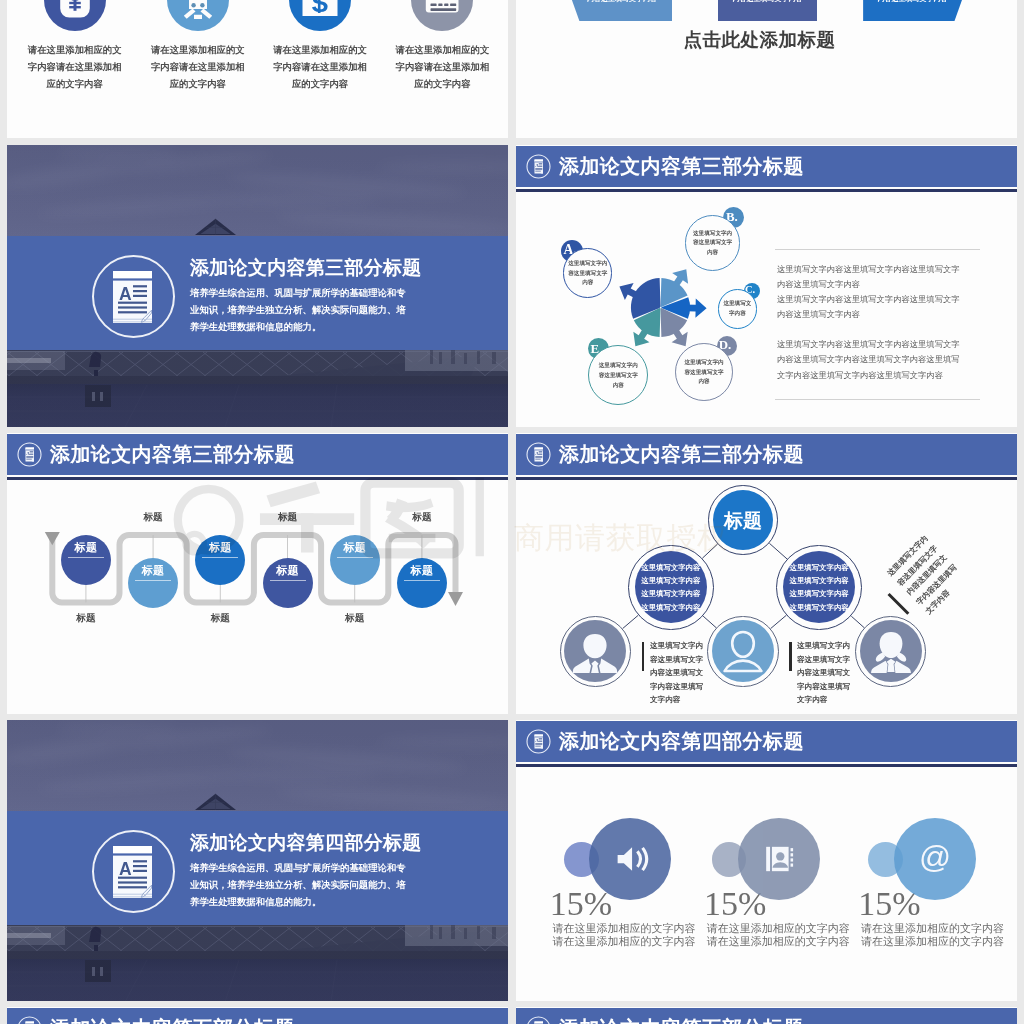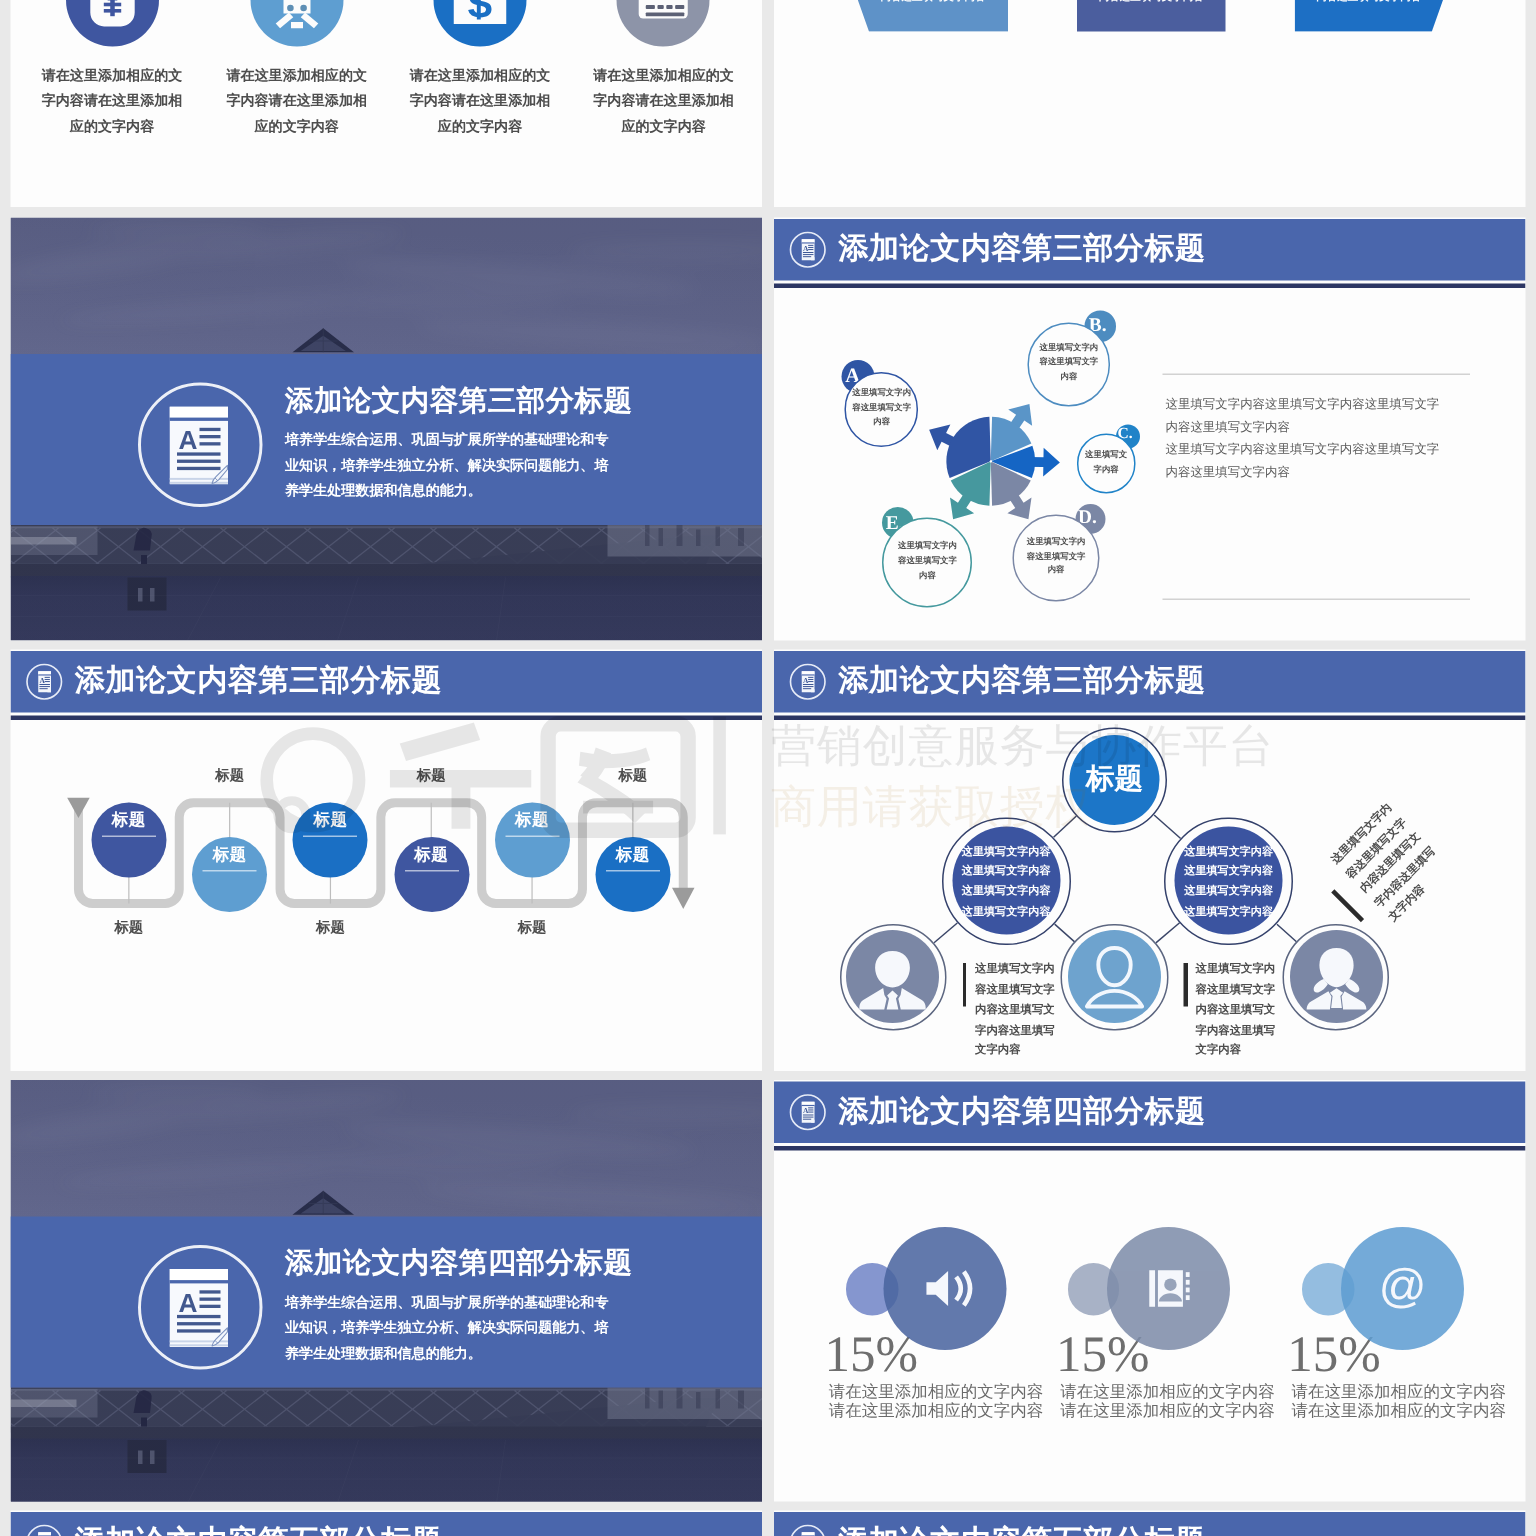--- a/index.html
+++ b/index.html
@@ -174,20 +174,21 @@
   <div class="slide sR r1">
     <div class="banner bl" style="left:55.9px;width:100.1px;background:#5e92c8">
       <span>内容这里填写文字内容</span>
     </div>
     <div class="banner" style="left:202.2px;width:98.8px;background:#4b5e9e">
       <span>内容这里填写文字内容</span>
     </div>
     <div class="banner br" style="left:347.1px;width:98.9px;background:#1d6fc4">
       <span>内容这里填写文字内容</span>
     </div>
+    <div class="bannercap">点击此处添加标题</div>
   </div>
 
   <div class="slide sL r2">
     <div class="photo">
       <svg class="ph-svg" viewBox="0 0 501 282" preserveAspectRatio="none">
         <defs>
           <linearGradient id="skyA" x1="0.12" y1="0" x2="0" y2="1">
             <stop offset="0" stop-color="#5b6084"></stop>
               <stop offset="0.35" stop-color="#61668b"></stop>
             <stop offset="0.72" stop-color="#6a7095"></stop>
@@ -397,20 +398,21 @@
     <div class="pb-badge" style="left:72.0px;top:193.4px;width:21.0px;height:21.0px;background:#45999e;font-size:13.0px">
         <span>E.</span>
       </div>
     <div class="pb" style="left:72.3px;top:200.2px;width:58.0px;height:58.0px;border-color:#45999e">
         <span class="pb-t" style="width:42px">这里填写文字内容这里填写文字内容</span>
       </div>
     <div class="pr-line" style="top:103.6px"></div>
     <div class="pr-line" style="top:254.3px"></div>
     <div class="pr-txt" style="top:117px"><span>这里填写文字内容这里填写文字内容这里填写文字内容这里填写文字内容</span></div>
     <div class="pr-txt" style="top:147.3px"><span>这里填写文字内容这里填写文字内容这里填写文字内容这里填写文字内容</span></div>
+    <div class="pr-txt" style="top:192.4px"><span>这里填写文字内容这里填写文字内容这里填写文字内容这里填写文字内容这里填写文字内容这里填写文字内容这里填写文字内容这里填写文字内容</span></div>
   </div>
 
   <div class="slide sL r3">
     <div class="hdr">
       <span class="hicon">
         <svg viewBox="0 0 54 54" width="27" height="27">
             <circle cx="27" cy="27" r="23" fill="none" stroke="#e6ebf7" stroke-width="2.2"></circle>
           <rect x="19" y="13" width="17" height="28" fill="#f2f5fb"></rect>
           <rect x="19" y="13" width="17" height="4.5" fill="#fff"></rect>
           <rect x="19" y="17.2" width="17" height="1.5" fill="#4a66ac"></rect>
@@ -841,17 +843,16 @@
       </g>
       <g>
         <rect x="209" y="7" width="100" height="76" rx="9" ry="9" fill="none" stroke="#000" stroke-width="11"></rect>
         <path d="M232 27 q14 3 30 1 q10 -1 17 -4 l3 9 q-9 4 -20 5 q-17 2 -31 -1 z" fill="#000"></path>
         <path d="M243 24 l11 4 q-4 13 -13 22 l-9 -6 q8 -8 11 -20 z" fill="#000"></path>
         <path d="M236 41 q16 8 30 18 q8 6 13 11 l-8 8 q-6 -6 -14 -12 q-13 -10 -27 -17 z" fill="#000"></path>
         <path d="M234 62 h50 v9 h-50 z" fill="#000"></path>
       </g>
       <rect x="327" y="2" width="9" height="84" fill="#000"></rect>
     </svg>
-    <div class="wm-l1">营销创意服务与协作平台</div>
     <div class="wm-l2">商用请获取授权</div>
   </div>
 
 </div>
 
 </body></html>

